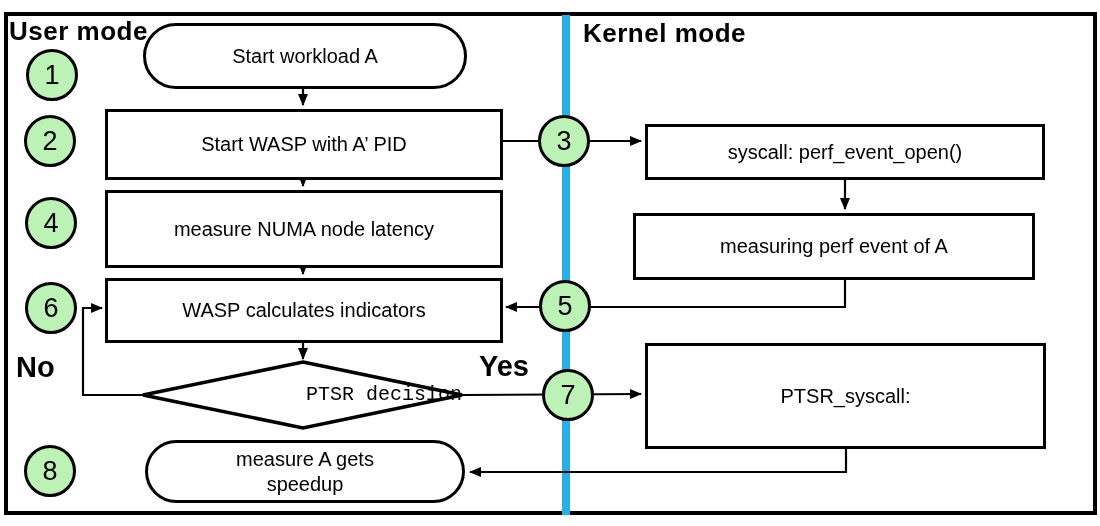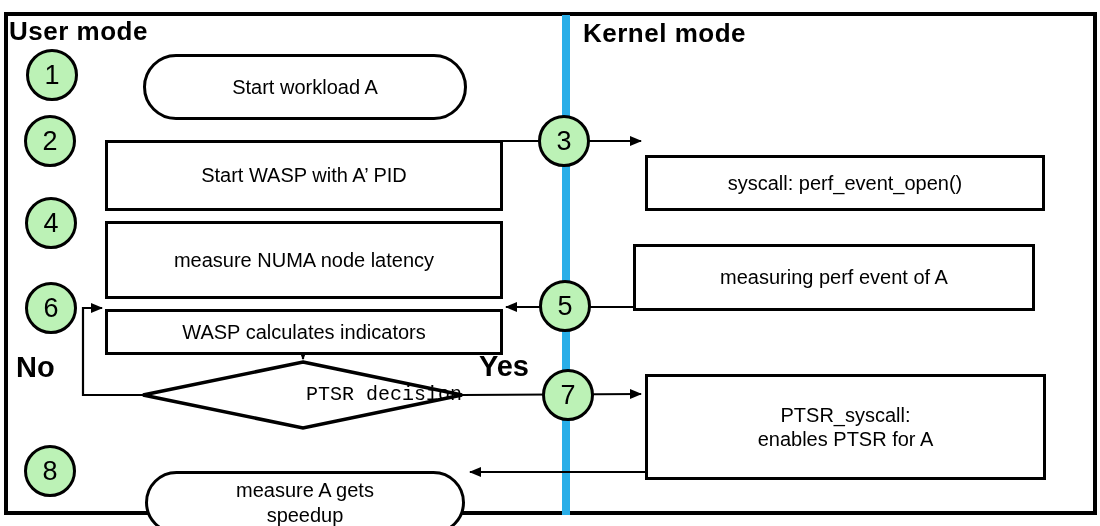--- a/index.html
+++ b/index.html
@@ -22,21 +22,21 @@
   }
   .divider{
     position:absolute;left:562px;top:15px;width:8px;height:500px;
     background:var(--divider);
   }
   .wires{position:absolute;left:0;top:0;}
   .node{
     position:absolute;box-sizing:border-box;
     border:3.5px solid var(--stroke);background:#fff;
     display:flex;flex-direction:column;align-items:center;justify-content:center;
-    font-size:20px;line-height:1.22;text-align:center;margin-top:31px;
+    font-size:20px;line-height:1.22;text-align:center;
   }
   .terminator{border-radius:40px;}
   .step{
     position:absolute;width:52px;height:52px;border-radius:50%;
     border:3.5px solid var(--stroke);box-sizing:border-box;
     background:var(--step-circle-fill);
     display:flex;align-items:center;justify-content:center;
     font-size:27px;
   }
   .region-label{
@@ -87,42 +87,41 @@
   </div>
 
   <div class="node" style="left:105px;top:109px;width:398px;height:71px">
     <span>Start WASP with A’ PID</span>
   </div>
 
   <div class="node" style="left:105px;top:190px;width:398px;height:78px">
     <span>measure NUMA node latency</span>
   </div>
 
-  <div class="node" style="left:105px;top:278px;width:398px;height:46px">
+  <div class="node" style="left:105px;top:278px;width:398px;height:65px">
     <span>WASP calculates indicators</span>
   </div>
 
   <div class="dtext" style="left:143px;top:383px;width:319px">PTSR decision</div>
 
   <div class="node terminator" style="left:145px;top:440px;width:320px;height:63px">
     <span>measure A gets</span>
     <span>speedup</span>
   </div>
 
   <div class="node" style="left:645px;top:124px;width:400px;height:56px">
     <span>syscall: perf_event_open()</span>
   </div>
 
   <div class="node" style="left:633px;top:213px;width:402px;height:67px">
     <span>measuring perf event of A</span>
   </div>
 
   <div class="node" style="left:645px;top:343px;width:401px;height:106px">
     <span>PTSR_syscall:</span>
-    <span>enables PTSR for A</span>
   </div>
 
   <div class="branch-label" style="left:16px;top:351px">No</div>
   <div class="branch-label" style="left:479px;top:350px">Yes</div>
 
   <div class="step" style="left:26px;top:49px">1</div>
   <div class="step" style="left:24px;top:115px">2</div>
   <div class="step" style="left:538px;top:115px">3</div>
   <div class="step" style="left:25px;top:197px">4</div>
   <div class="step" style="left:539px;top:280px">5</div>

